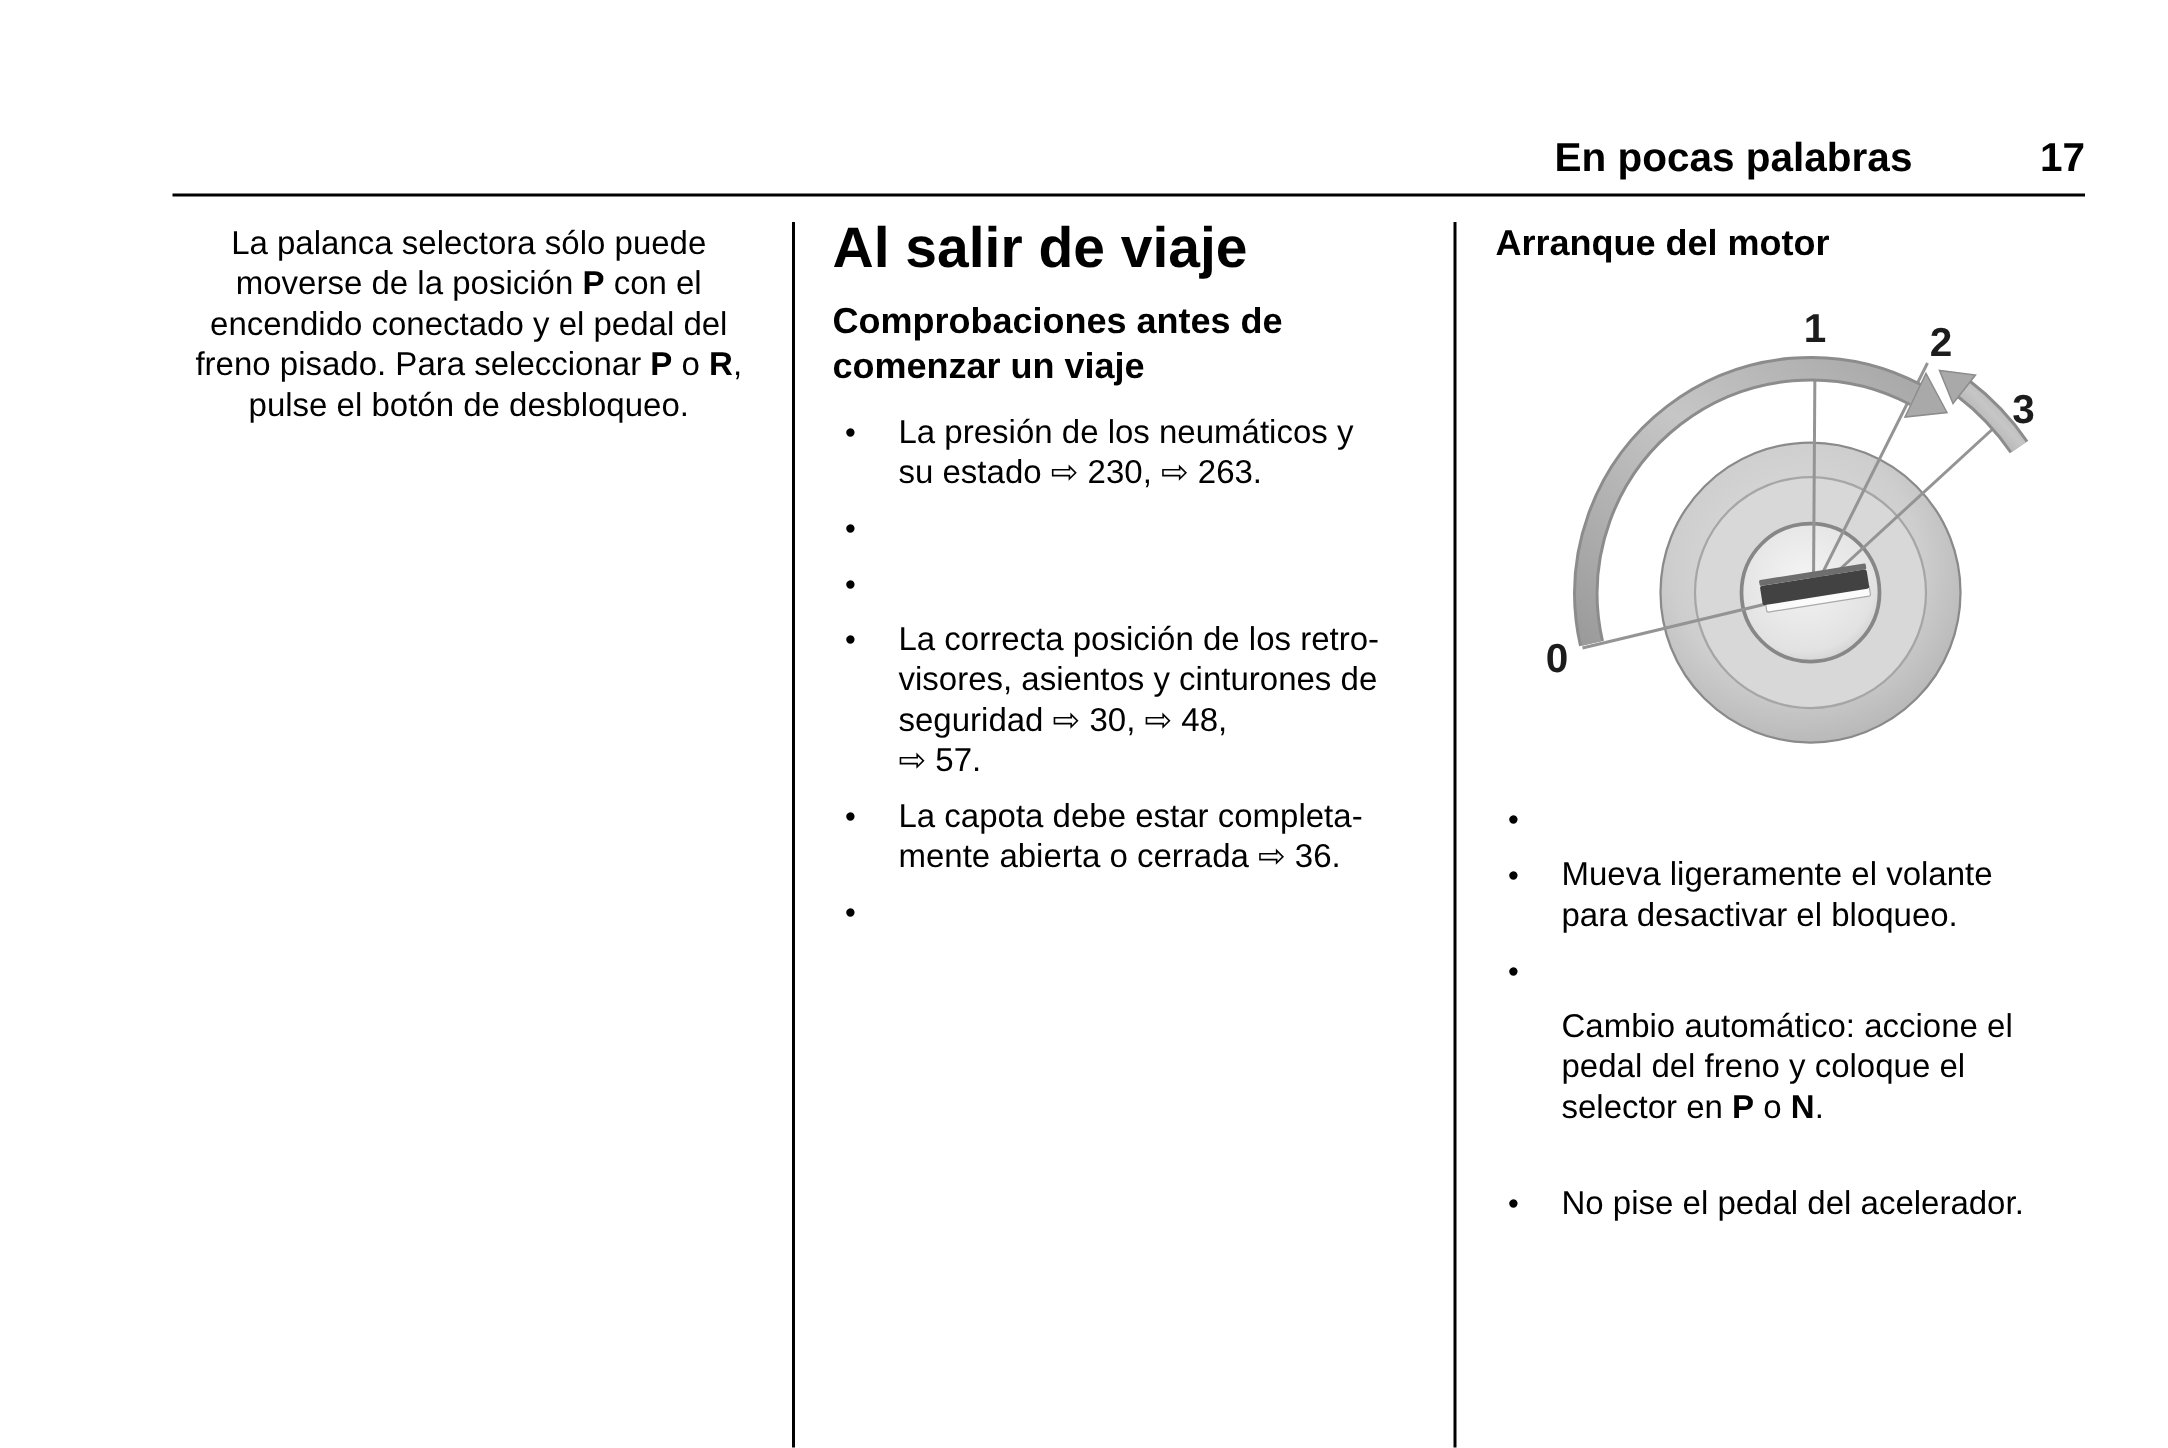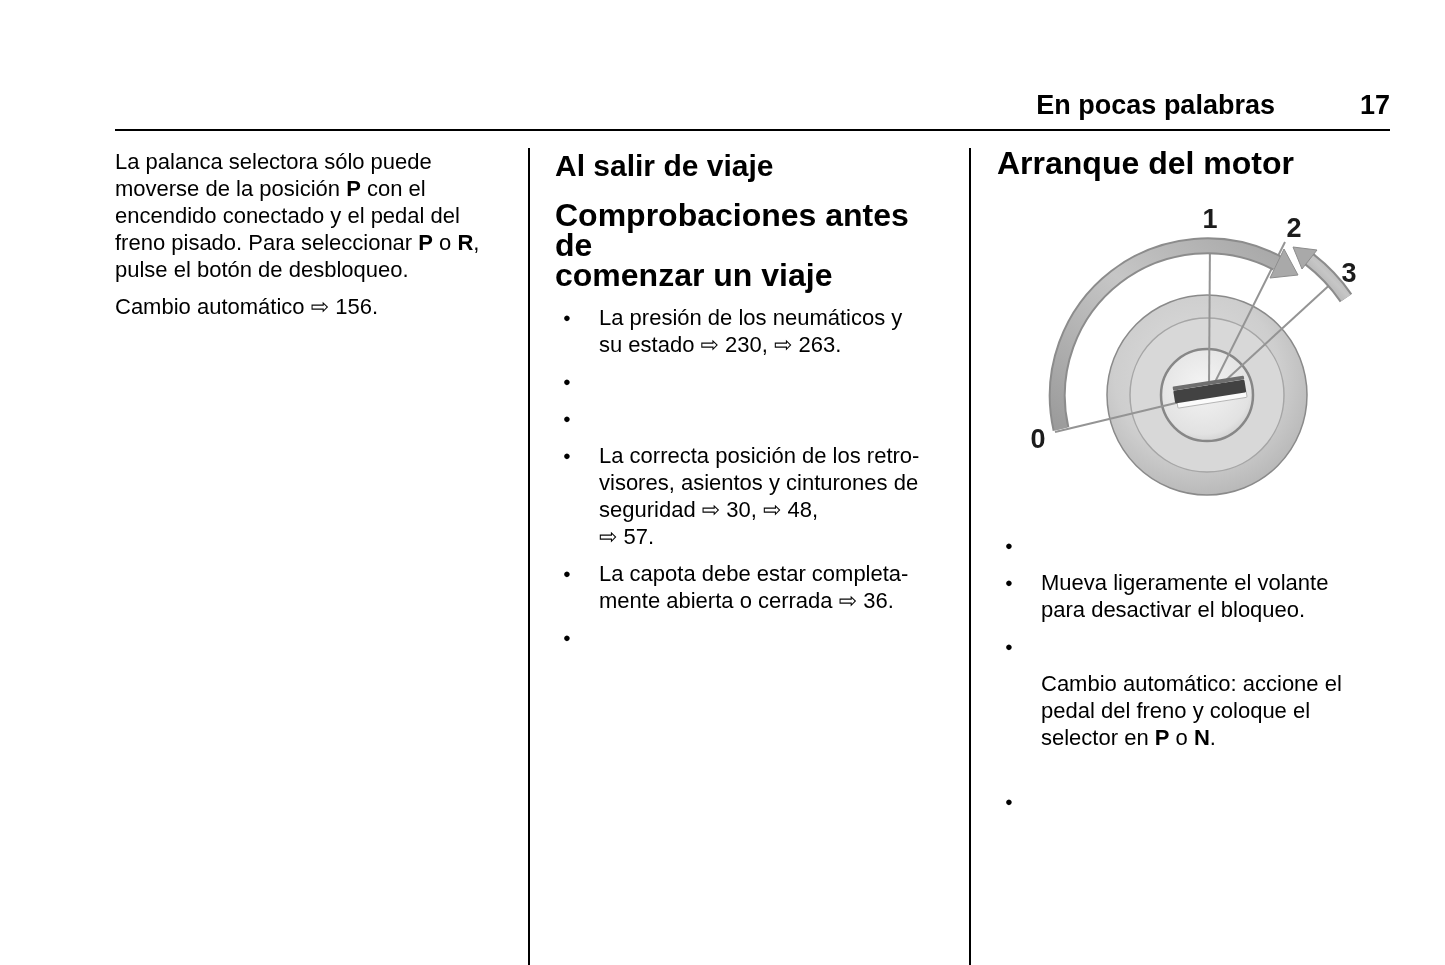--- a/index.html
+++ b/index.html
@@ -22,25 +22,25 @@
   .columns { display:flex; margin-top:17px; }
   .col { font-size:22px; line-height:27px; }
   .col1 { width:395px; }
   .col2 { width:394px; }
   .col3 { width:390px; }
   .vdivider { width:2px; background:#000; height:832px; flex:0 0 2px; }
   .vd1 { margin-left:18px; margin-right:25px; }
   .vd2 { margin-left:20px; margin-right:26px; }
 
   .body-text { white-space:pre-line; }
-  .col1 .body-text { margin-bottom:10px; }
+  .col1 .body-text { margin-bottom:10px;text-align:center; }
   .b { font-weight:bold; }
 
-  .section-heading { font-size:30px; font-weight:bold; line-height:36px; margin-bottom:16px; }
-  .subsection-heading { font-size:32px; font-weight:bold; line-height:30px; margin-bottom:14px; white-space:pre-line; }
+  .section-heading { font-size:38px; font-weight:bold; line-height:36px; margin-bottom:16px; }
+  .subsection-heading { font-size:24px; font-weight:bold; line-height:30px; margin-bottom:14px; white-space:pre-line; }
   .col3 .subsection-heading { margin-bottom:8px; }
 
   ul.bullets { list-style:none; display:flex; flex-direction:column; gap:10px; }
   ul.bullets li { display:flex; align-items:flex-start; }
   .dot {
     flex:0 0 44px; width:44px; padding-left:8px;
     font-size:13px; line-height:27px;
   }
   .li-text { white-space:pre-line; flex:1; }
   .li-text .cont { margin-top:10px; white-space:pre-line; }
@@ -61,21 +61,20 @@
   <div class="header-rule"></div>
 
   <main class="columns">
 
     <section class="col col1">
       <p class="body-text"><span>La palanca selectora sólo puede
 moverse de la posición </span><span class="b">P</span><span> con el
 encendido conectado y el pedal del
 freno pisado. Para seleccionar </span><span class="b">P</span><span> o </span><span class="b">R</span><span>,
 pulse el botón de desbloqueo.</span></p>
-      <p class="body-text">Cambio automático ⇨ 156.</p>
     </section>
 
     <div class="vdivider vd1"></div>
 
     <section class="col col2">
       <h1 class="section-heading">Al salir de viaje</h1>
       <h2 class="subsection-heading">Comprobaciones antes de
 comenzar un viaje</h2>
       <ul class="bullets">
         <li>
@@ -183,18 +182,19 @@
         <li>
           <span class="dot">●</span>
           <div class="li-text">
             <p class="cont"><span>Cambio automático: accione el
 pedal del freno y coloque el
 selector en </span><span class="b">P</span><span> o </span><span class="b">N</span><span>.</span></p>
           </div>
         </li>
         <li>
           <span class="dot">●</span>
+          <span class="li-text">No pise el pedal del acelerador.</span>
         </li>
       </ul>
     </section>
 
   </main>
 </div>
 
 </body></html>

